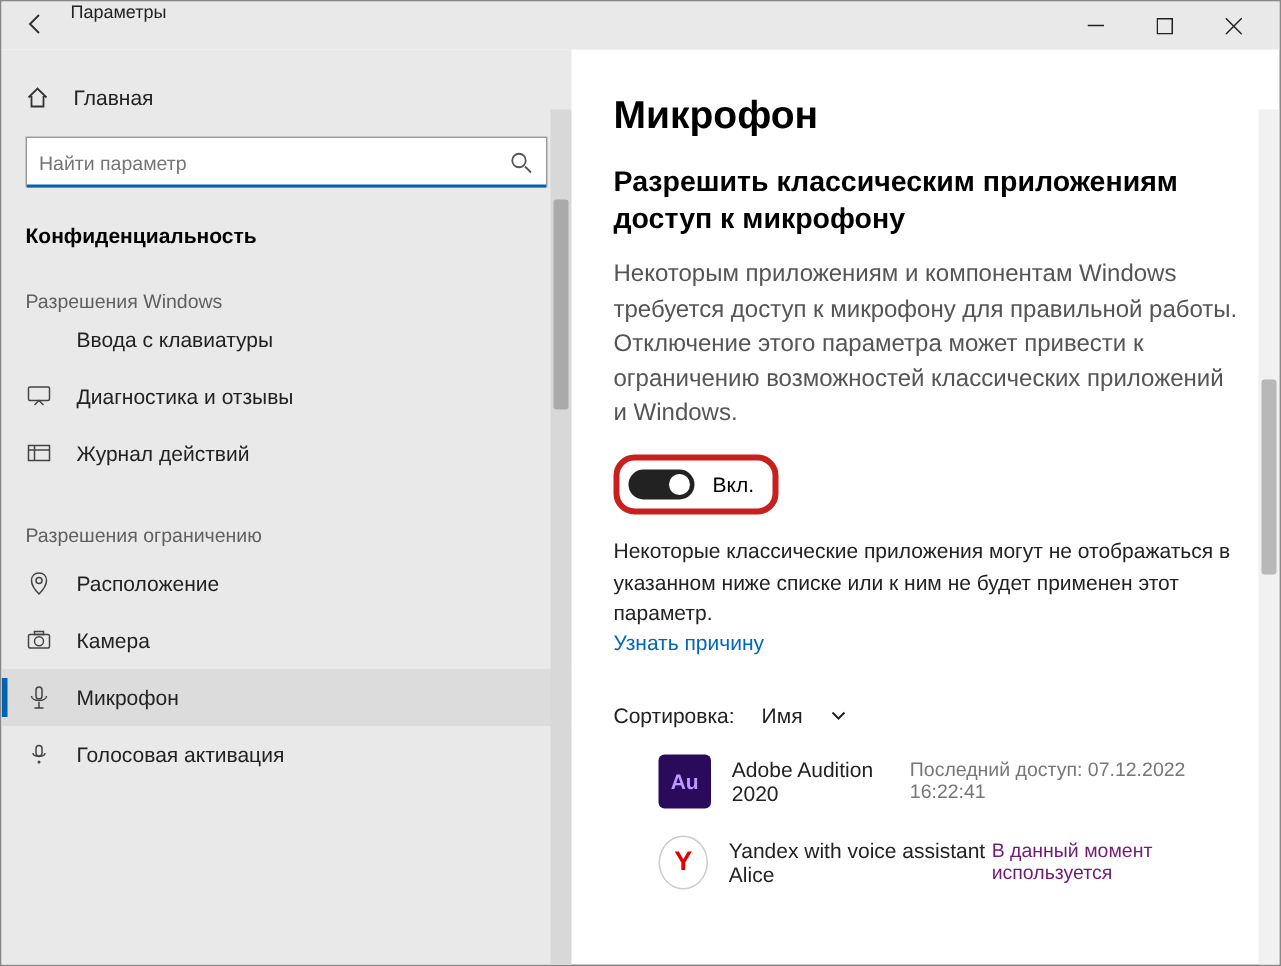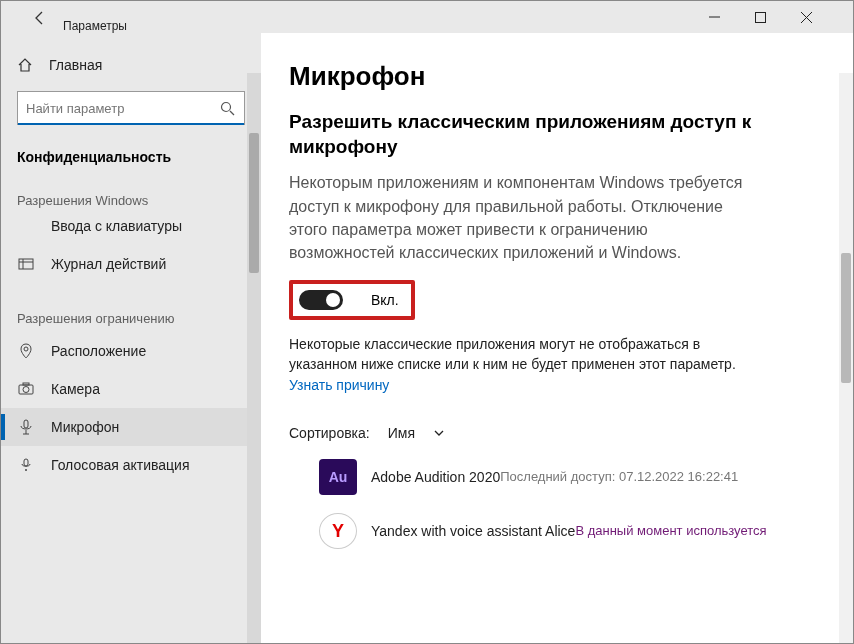--- a/index.html
+++ b/index.html
@@ -1,23 +1,23 @@
 <!DOCTYPE html>
 <html><head>
 <meta charset="utf-8">
 <style>
 *{box-sizing:border-box;margin:0;padding:0;font-family:"Segoe UI",Arial,sans-serif;}
 body{background:#fff;width:854px;height:644px;overflow:hidden;position:relative;border:1px solid #888;}
-.titlebar{height:32px;display:flex;align-items:flex-end;padding:0 24px;background:#e9e9e9;}
+.titlebar{height:32px;display:flex;align-items:flex-start;padding:0 8px;background:#e9e9e9;}
 .titlebar .back{width:30px;height:30px;display:flex;align-items:center;justify-content:center;color:#333;font-size:16px;}
 .titlebar .title{margin-left:8px;font-size:12px;color:#222;}
 .titlebar .spacer{flex:1;}
 .winbtn{width:46px;height:32px;display:flex;align-items:center;justify-content:center;color:#222;font-size:12px;}
 .content{display:flex;height:calc(644px - 32px);}
-.sidebar{width:260px;background:#e9e9e9;padding-top:16px;position:relative;overflow:hidden;}
+.sidebar{width:380px;background:#e9e9e9;padding-top:16px;position:relative;overflow:hidden;}
 .home-row{display:flex;align-items:center;padding:8px 16px;gap:14px;color:#222;}
 .home-row .homeicon{width:18px;display:flex;align-items:center;}
 .home-row span{font-size:14px;}
 .searchbox{margin:10px 16px 18px 16px;height:34px;border:1px solid #999;background:#fff;display:flex;align-items:center;position:relative;}
 .searchbox input{flex:1;border:none;outline:none;font-size:13px;padding:0 8px;color:#333;background:transparent;}
 .searchbox .sicon{width:34px;display:flex;align-items:center;justify-content:center;color:#555;}
 .searchbox:after{content:"";position:absolute;left:0;right:0;bottom:-1px;height:2px;background:#0063b1;}
 .side-header{font-size:14px;font-weight:600;padding:6px 16px 18px 16px;color:#000;}
 .side-section{font-size:13px;color:#5f5f5f;padding:10px 16px 6px 16px;}
 .side-item{display:flex;align-items:center;gap:16px;padding:11px 16px 11px 16px;font-size:14px;color:#222;position:relative;}
@@ -25,21 +25,21 @@
 .side-item.active:before{content:"";position:absolute;left:0;top:6px;bottom:6px;width:4px;background:#0063b1;}
 .side-item.active{background:#dcdcdc;}
 .main{flex:1;padding:28px 28px 0 28px;position:relative;overflow:hidden;}
 .main-scroll{position:absolute;right:0;top:40px;bottom:0;width:14px;background:#f1f1f1;}
 .main-scroll .thumb{position:absolute;left:2px;right:2px;top:180px;height:130px;background:#b8b8b8;border-radius:2px;}
 .side-scroll{position:absolute;right:0;top:40px;bottom:0;width:14px;background:#d8d8d8;}
 .side-scroll .thumb{position:absolute;left:2px;right:2px;top:60px;height:140px;background:#aaa;border-radius:2px;}
 h1{font-size:26px;font-weight:600;margin-bottom:18px;}
 h2{font-size:19px;font-weight:600;line-height:1.3;margin-bottom:12px;}
 .desc{font-size:16px;color:#555;line-height:1.45;margin-bottom:16px;max-width:460px;}
-.toggle-wrap{display:inline-flex;align-items:center;gap:28px;padding:6px 12px 6px 6px;border:4px solid #c9201e;border-radius:2px;justify-content:center;}
+.toggle-wrap{display:inline-flex;align-items:center;gap:12px;padding:6px 12px 6px 6px;border:4px solid #c9201e;border-radius:14px;justify-content:center;}
 .toggle{width:44px;height:20px;background:#222;border-radius:10px;position:relative;}
 .toggle .knob{position:absolute;right:3px;top:3px;width:14px;height:14px;border-radius:50%;background:#fff;}
 .toggle-label{font-size:14px;color:#000;}
 .desc2{font-size:14px;color:#222;line-height:1.45;margin-top:14px;max-width:460px;}
 .link{color:#0067c0;cursor:pointer;}
 .sort-row{margin-top:30px;display:flex;align-items:center;gap:18px;font-size:14px;color:#222;}
 .app-row{display:flex;align-items:center;gap:14px;margin-top:18px;}
 .app-icon{width:38px;height:36px;border-radius:4px;display:flex;align-items:center;justify-content:center;font-size:14px;font-weight:600;}
 .app-icon.au{background:#2a0a5a;color:#b99cff;}
 .app-icon.ya{background:#fff;border:1px solid #ccc;border-radius:50%;}
@@ -103,20 +103,29 @@
 
     <div class="side-header">Конфиденциальность</div>
 
     <div class="side-section">Разрешения Windows</div>
 
     <div class="side-item" style="padding-top:4px;align-items:center;">
       <div class="sic" style="visibility:hidden"></div>
       <span>Ввода с клавиатуры</span>
     </div>
 
+    <div class="side-item">
+      <div class="sic">
+        <svg width="16" height="16" viewBox="0 0 16 16">
+            <rect x="1" y="2" width="14" height="9" rx="1" stroke="#444" fill="none"></rect>
+            <path d="M5 14 L8 11 L11 14" stroke="#444" fill="none"></path>
+          </svg>
+      </div>
+      <span>Диагностика и отзывы</span>
+    </div>
 
     <div class="side-item">
       <div class="sic">
         <svg width="16" height="16" viewBox="0 0 16 16">
             <rect x="1" y="3" width="14" height="10" stroke="#444" fill="none"></rect>
             <line x1="1" y1="6" x2="15" y2="6" stroke="#444"></line>
             <line x1="5" y1="3" x2="5" y2="13" stroke="#444"></line>
           </svg>
       </div>
       <span>Журнал действий</span>

